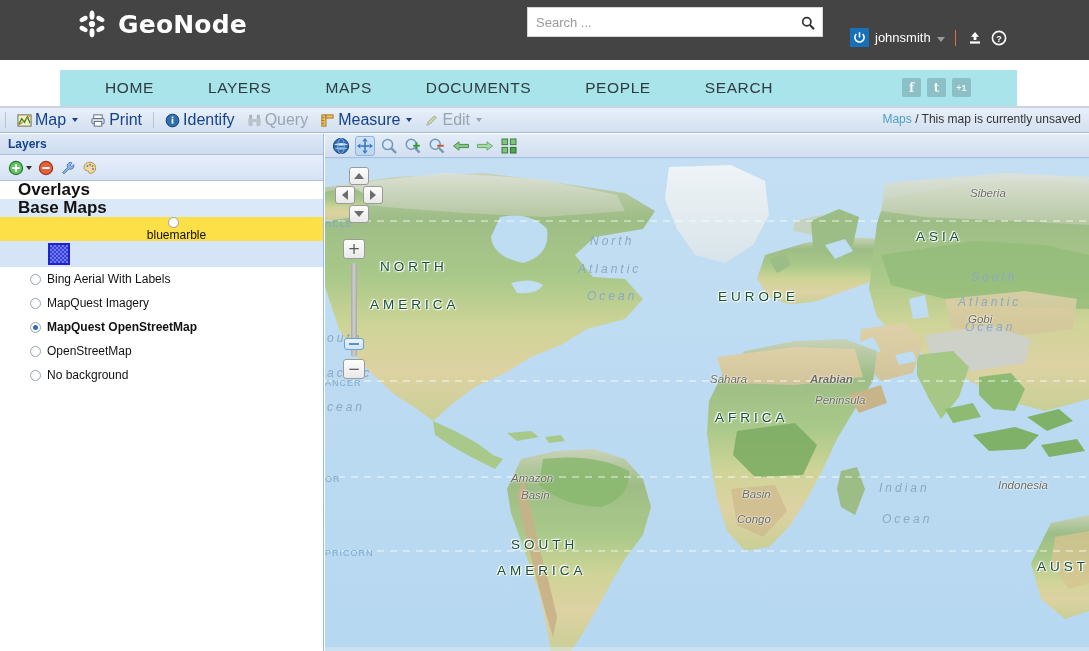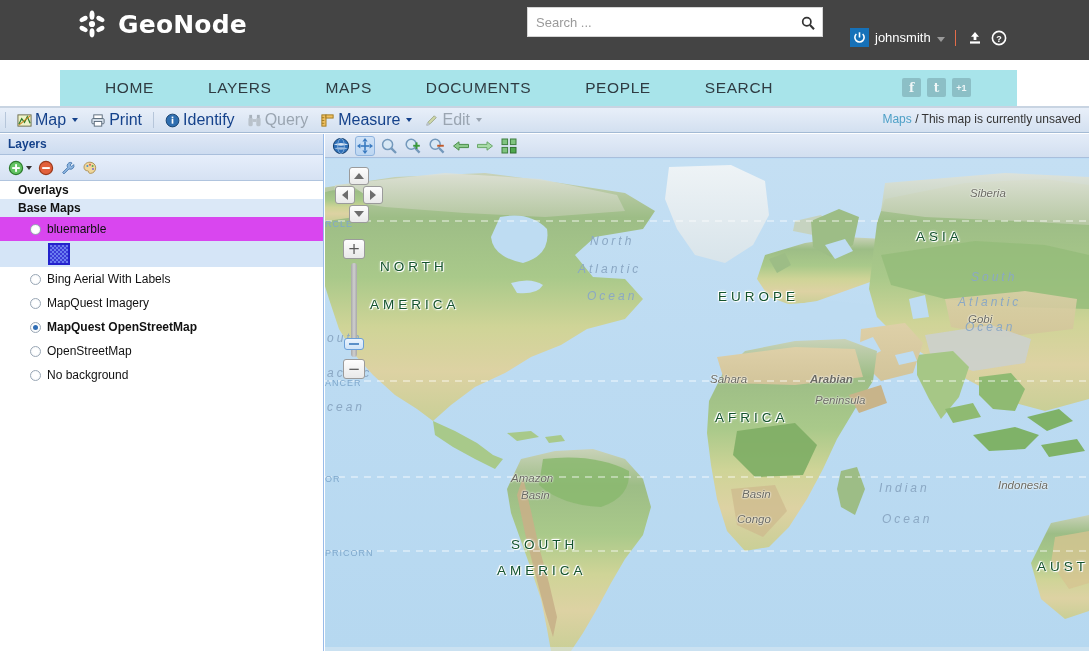--- a/index.html
+++ b/index.html
@@ -122,28 +122,28 @@
   .panel-tools{
     height:26px;background:linear-gradient(#e6eefb,#d6e2f3);
     border-bottom:1px solid #b0c4de;
     display:flex;align-items:center;gap:6px;padding-left:8px;box-sizing:border-box;
   }
   .ptool{display:flex;align-items:center;cursor:pointer;}
   .ptool .tb-arrow{border-top-color:#333;margin-left:2px;}
   .tree{padding:0;margin:0;}
   .tree-node{
     height:18px;display:flex;align-items:center;padding-left:18px;
-    font-size:12px;font-weight:bold;color:#111;box-sizing:border-box;
+    font-size:17px;font-weight:bold;color:#111;box-sizing:border-box;
   }
   .tree-group-base{background:#dbe8f7;}
   .layer-row{
     height:24px;display:flex;align-items:center;padding-left:30px;
     font-size:12px;color:#111;box-sizing:border-box;cursor:pointer;
   }
-  .layer-row.selected{background:#d946ef;}
+  .layer-row.selected{background:#fde047;flex-direction:column;}
   .layer-row.active-label{font-weight:bold;}
   .radio{
     width:11px;height:11px;border-radius:50%;border:1px solid #9aa7b5;
     background:radial-gradient(#ffffff 40%, #eef2f7 100%);
     margin-right:6px;flex:0 0 auto;position:relative;box-sizing:border-box;
   }
   .radio.checked::after{
     content:"";position:absolute;left:2px;top:2px;width:5px;height:5px;
     border-radius:50%;background:#2f6db5;
   }

